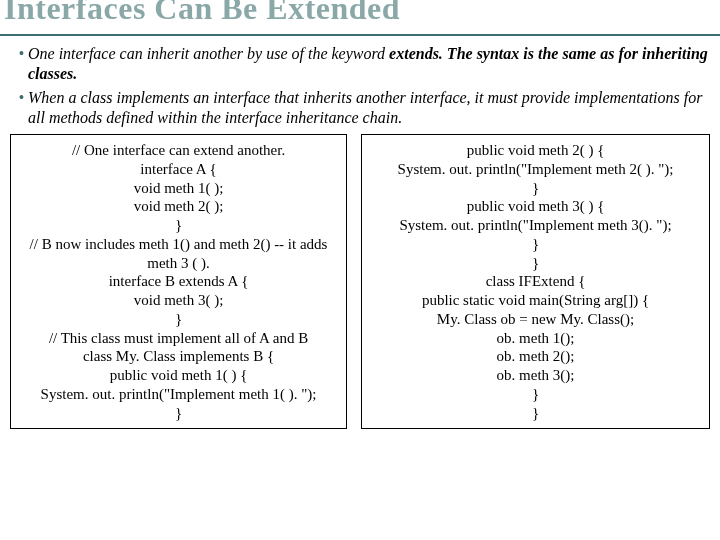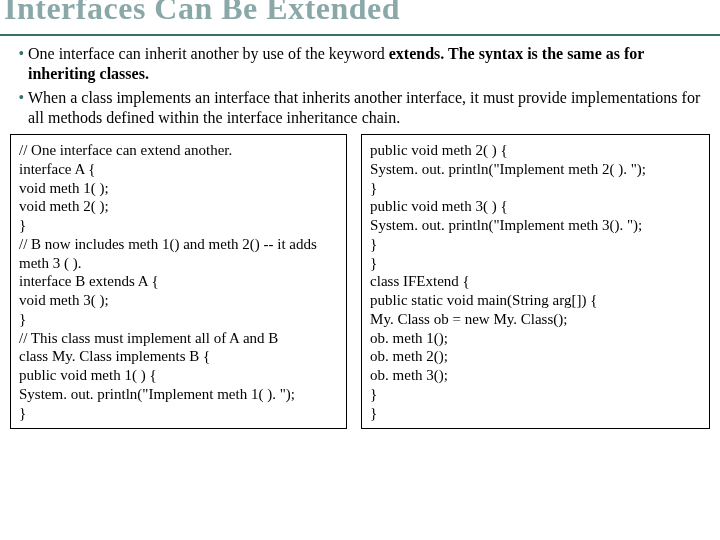--- a/index.html
+++ b/index.html
@@ -35,30 +35,32 @@
     width: 740px;
   }
   ul.bullets {
     margin: 4px 0 6px 4px;
     padding-left: 14px;
     font-size: 16px;
     line-height: 1.25;
   }
   ul.bullets li {
     margin-bottom: 4px;
+    font-style: italic;
   }
   ul.bullets li::marker {
     content: "• ";
     color: #3b6e70;
   }
   .bold { font-weight: bold; }
   .codewrap {
     display: flex;
     gap: 14px;
     margin-top: 0;
+    text-align: center;
   }
   .codebox {
     border: 1px solid #000;
     padding: 6px 8px;
     font-size: 15px;
     line-height: 1.25;
     width: 50%;
     box-sizing: border-box;
     white-space: pre-wrap;
     word-wrap: break-word;

